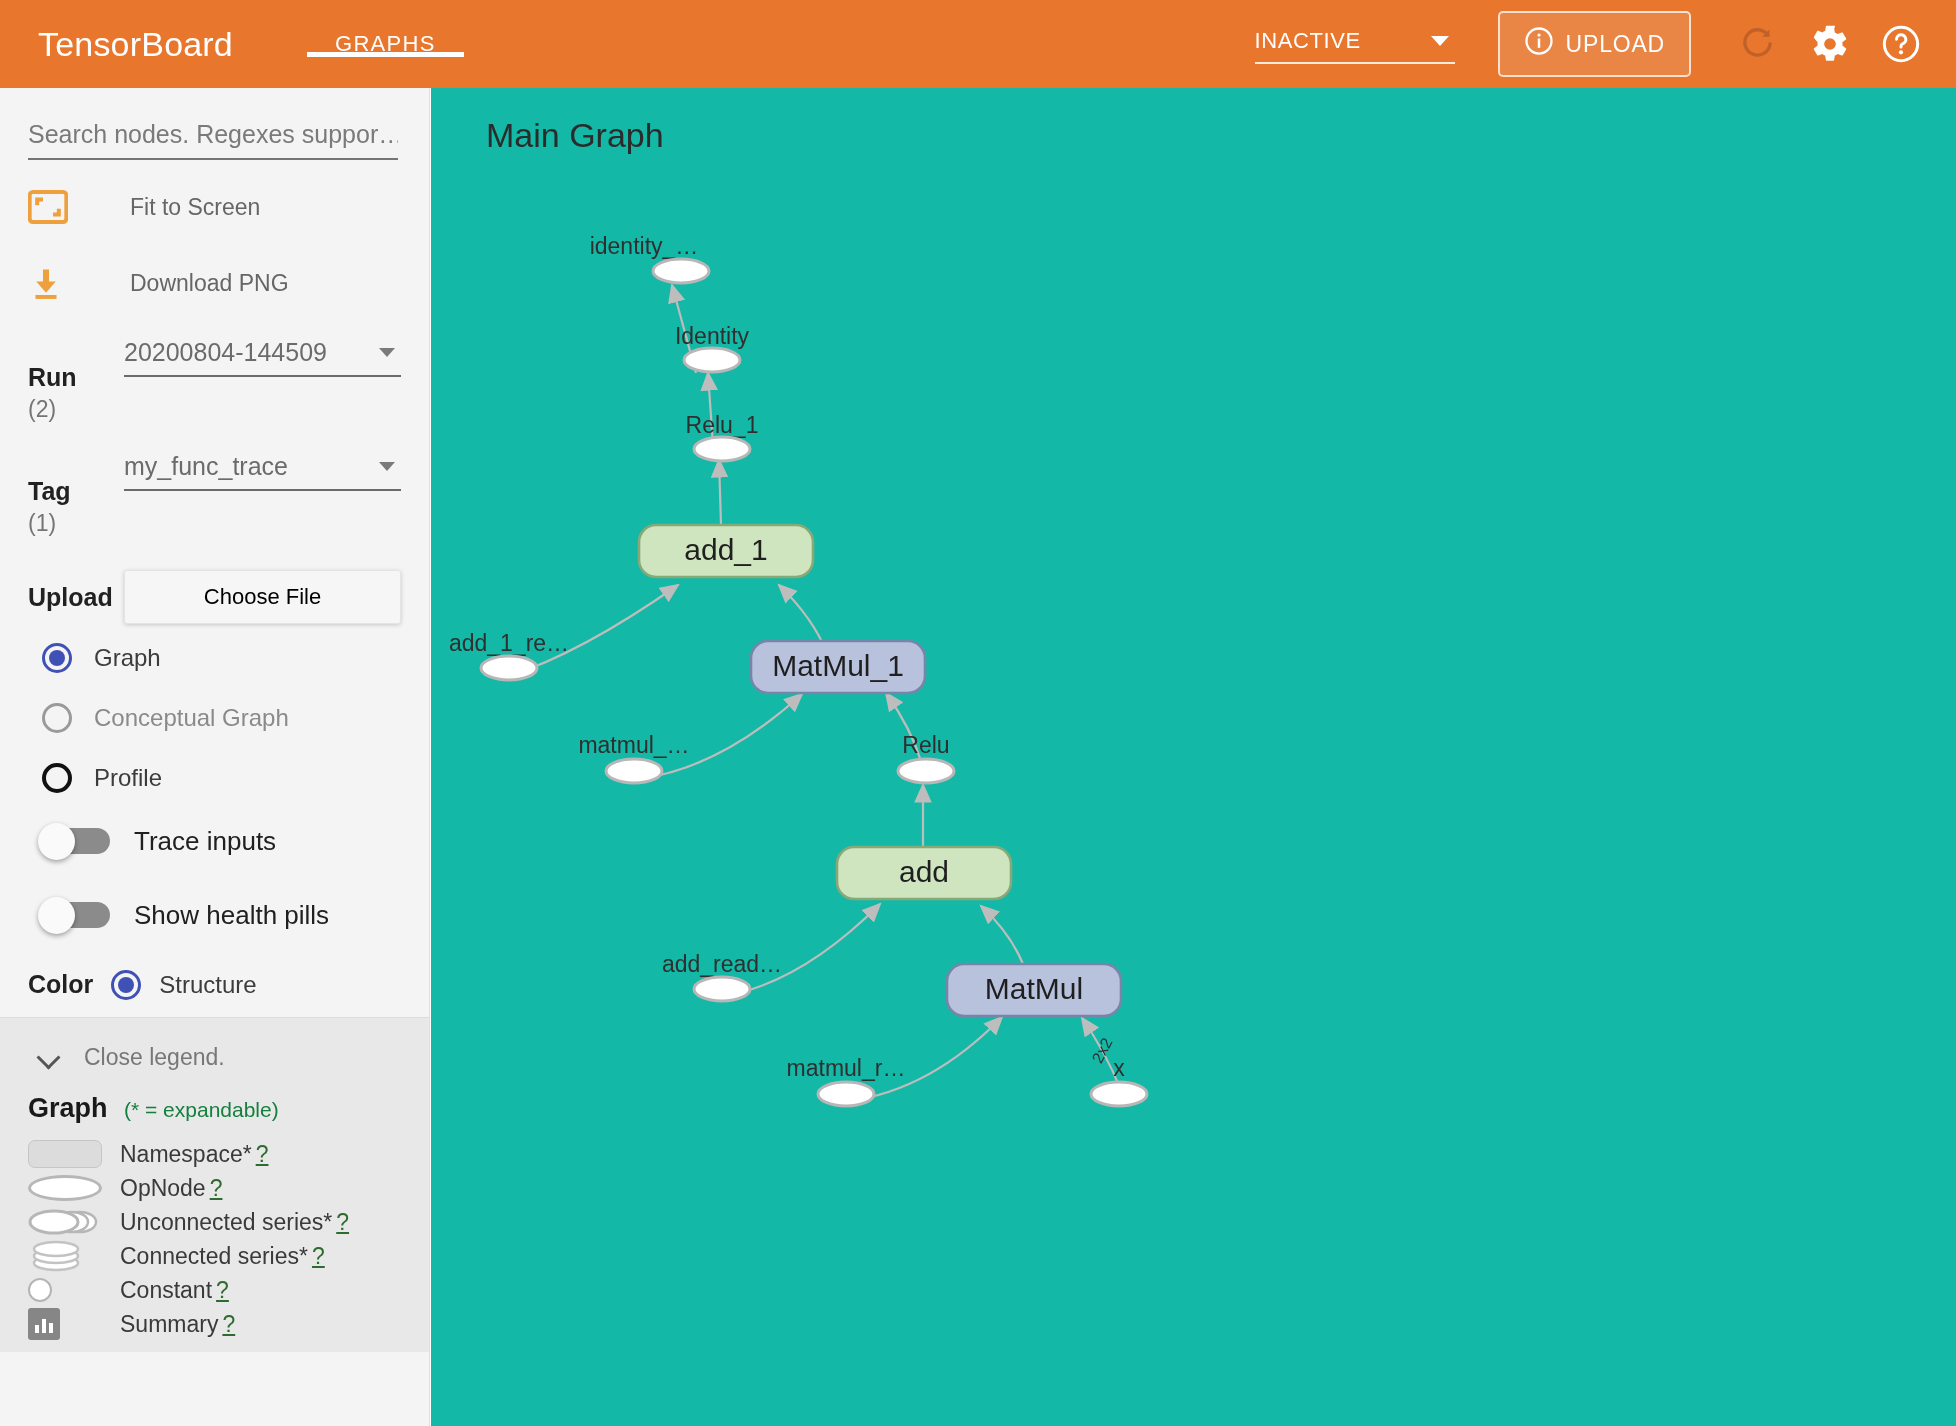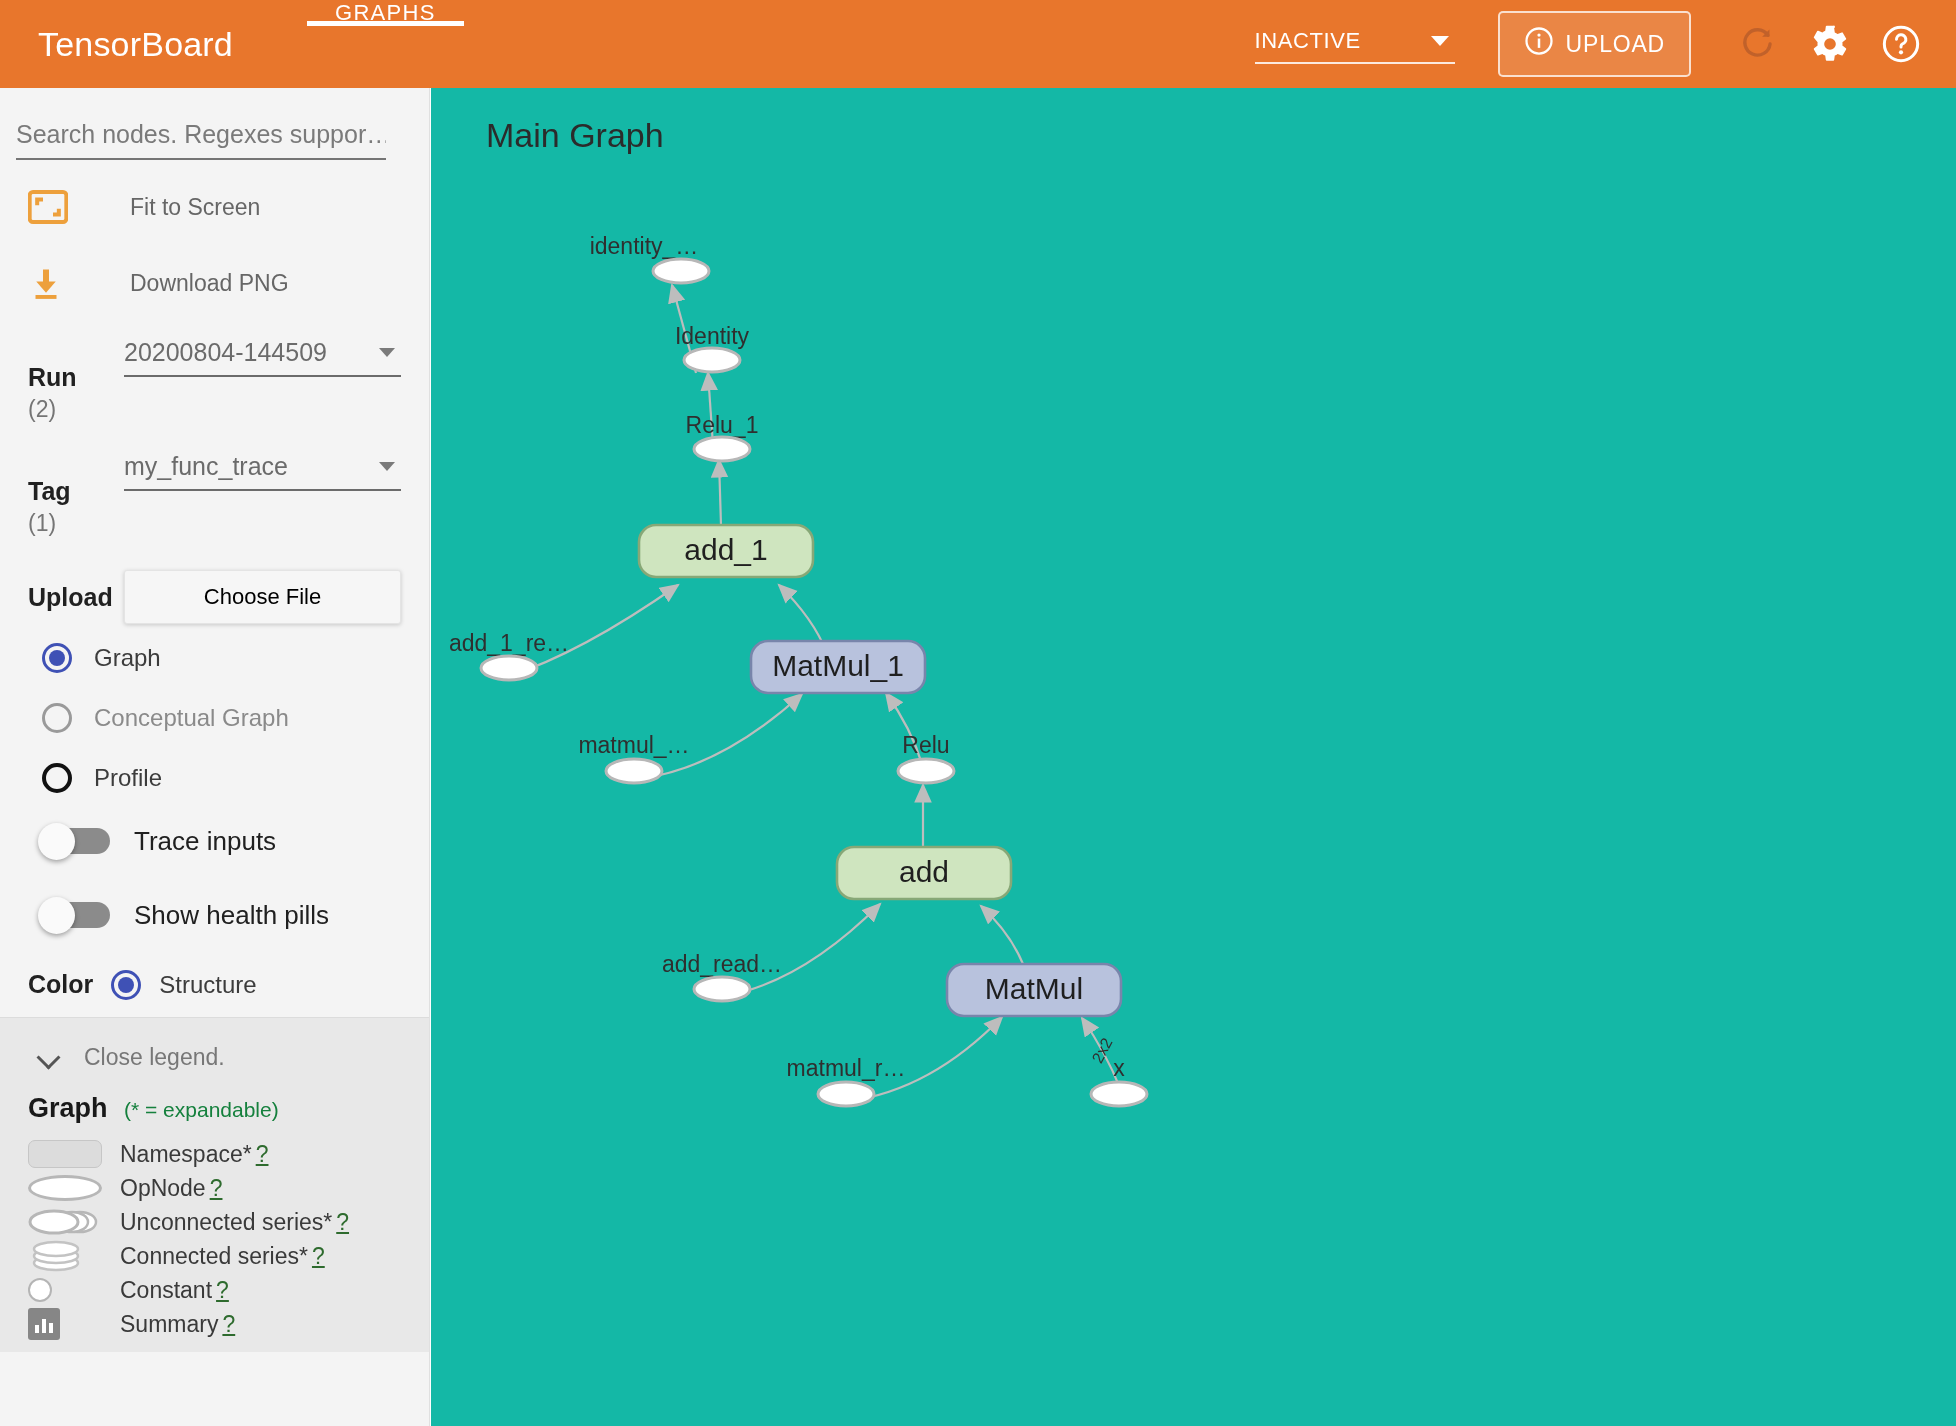--- a/index.html
+++ b/index.html
@@ -20,21 +20,21 @@
     display: flex; align-items: center;
     z-index: 20;
   }
   .brand {
     color: #ffffff;
     font-size: 34px;
     letter-spacing: 0.2px;
     margin-left: 38px;
     white-space: nowrap;
   }
-  .tabs { display: flex; align-items: flex-start; height: 88px; margin-left: 74px; }
+  .tabs { display: flex; align-items: center; height: 88px; margin-left: 74px; }
   .tab {
     display: flex; align-items: center;
     color: #ffffff; font-size: 22px; letter-spacing: 1.3px;
     padding: 0 28px;
     position: relative;
     cursor: pointer;
   }
   .tab.active::after {
     content: ""; position: absolute; left: 0; right: 0; bottom: 0;
     height: 5px; background: #ffffff;
@@ -78,21 +78,21 @@
   
   .sidebar {
     position: absolute; top: 88px; left: 0;
     width: 430px; height: 1338px;
     background: #f4f4f4;
     border-right: 1px solid #e0e0e0;
     overflow: hidden;
   }
   .sidebar-scroll { padding: 0; }
 
-  .search-wrap { padding: 32px 32px 0 16px; }
+  .search-wrap { padding: 32px 32px 0 28px; }
   .search-input {
     width: 370px;
     border: none; outline: none; background: transparent;
     border-bottom: 2px solid #757575;
     font-size: 25px; color: #616161;
     font-family: "Liberation Sans", sans-serif;
     padding-bottom: 9px;
   }
   .search-input::placeholder { color: #7a7a7a; }
 

